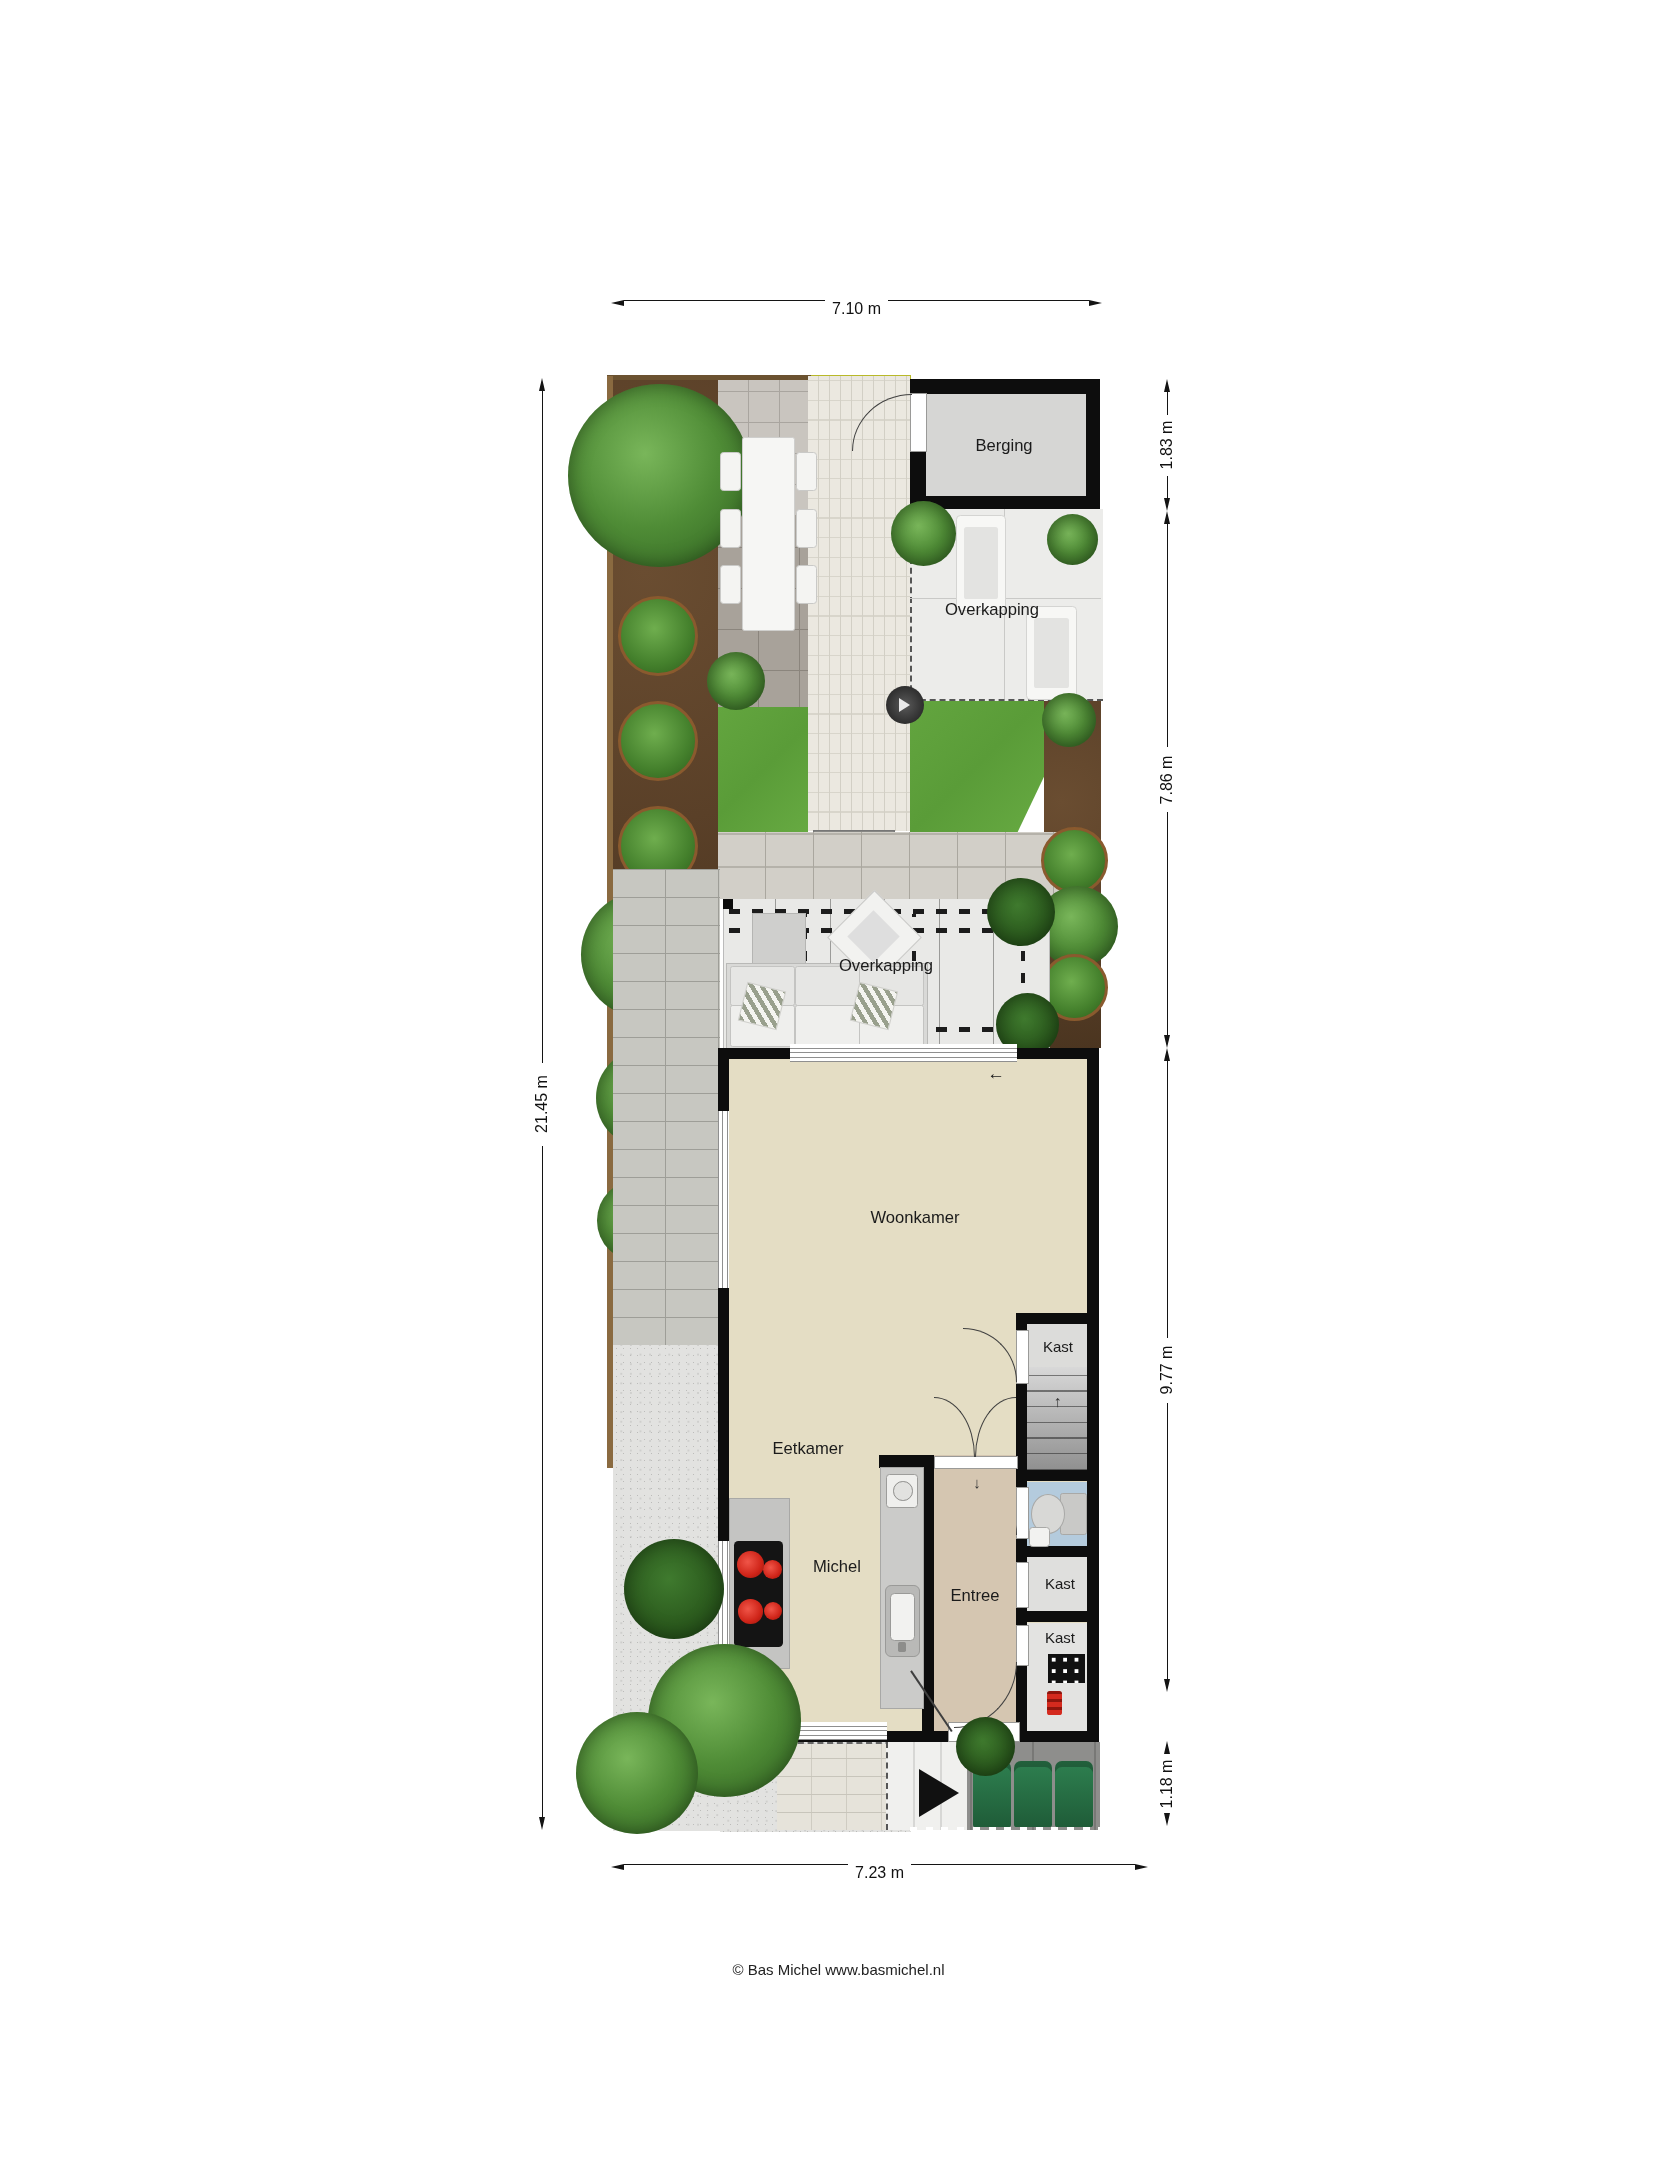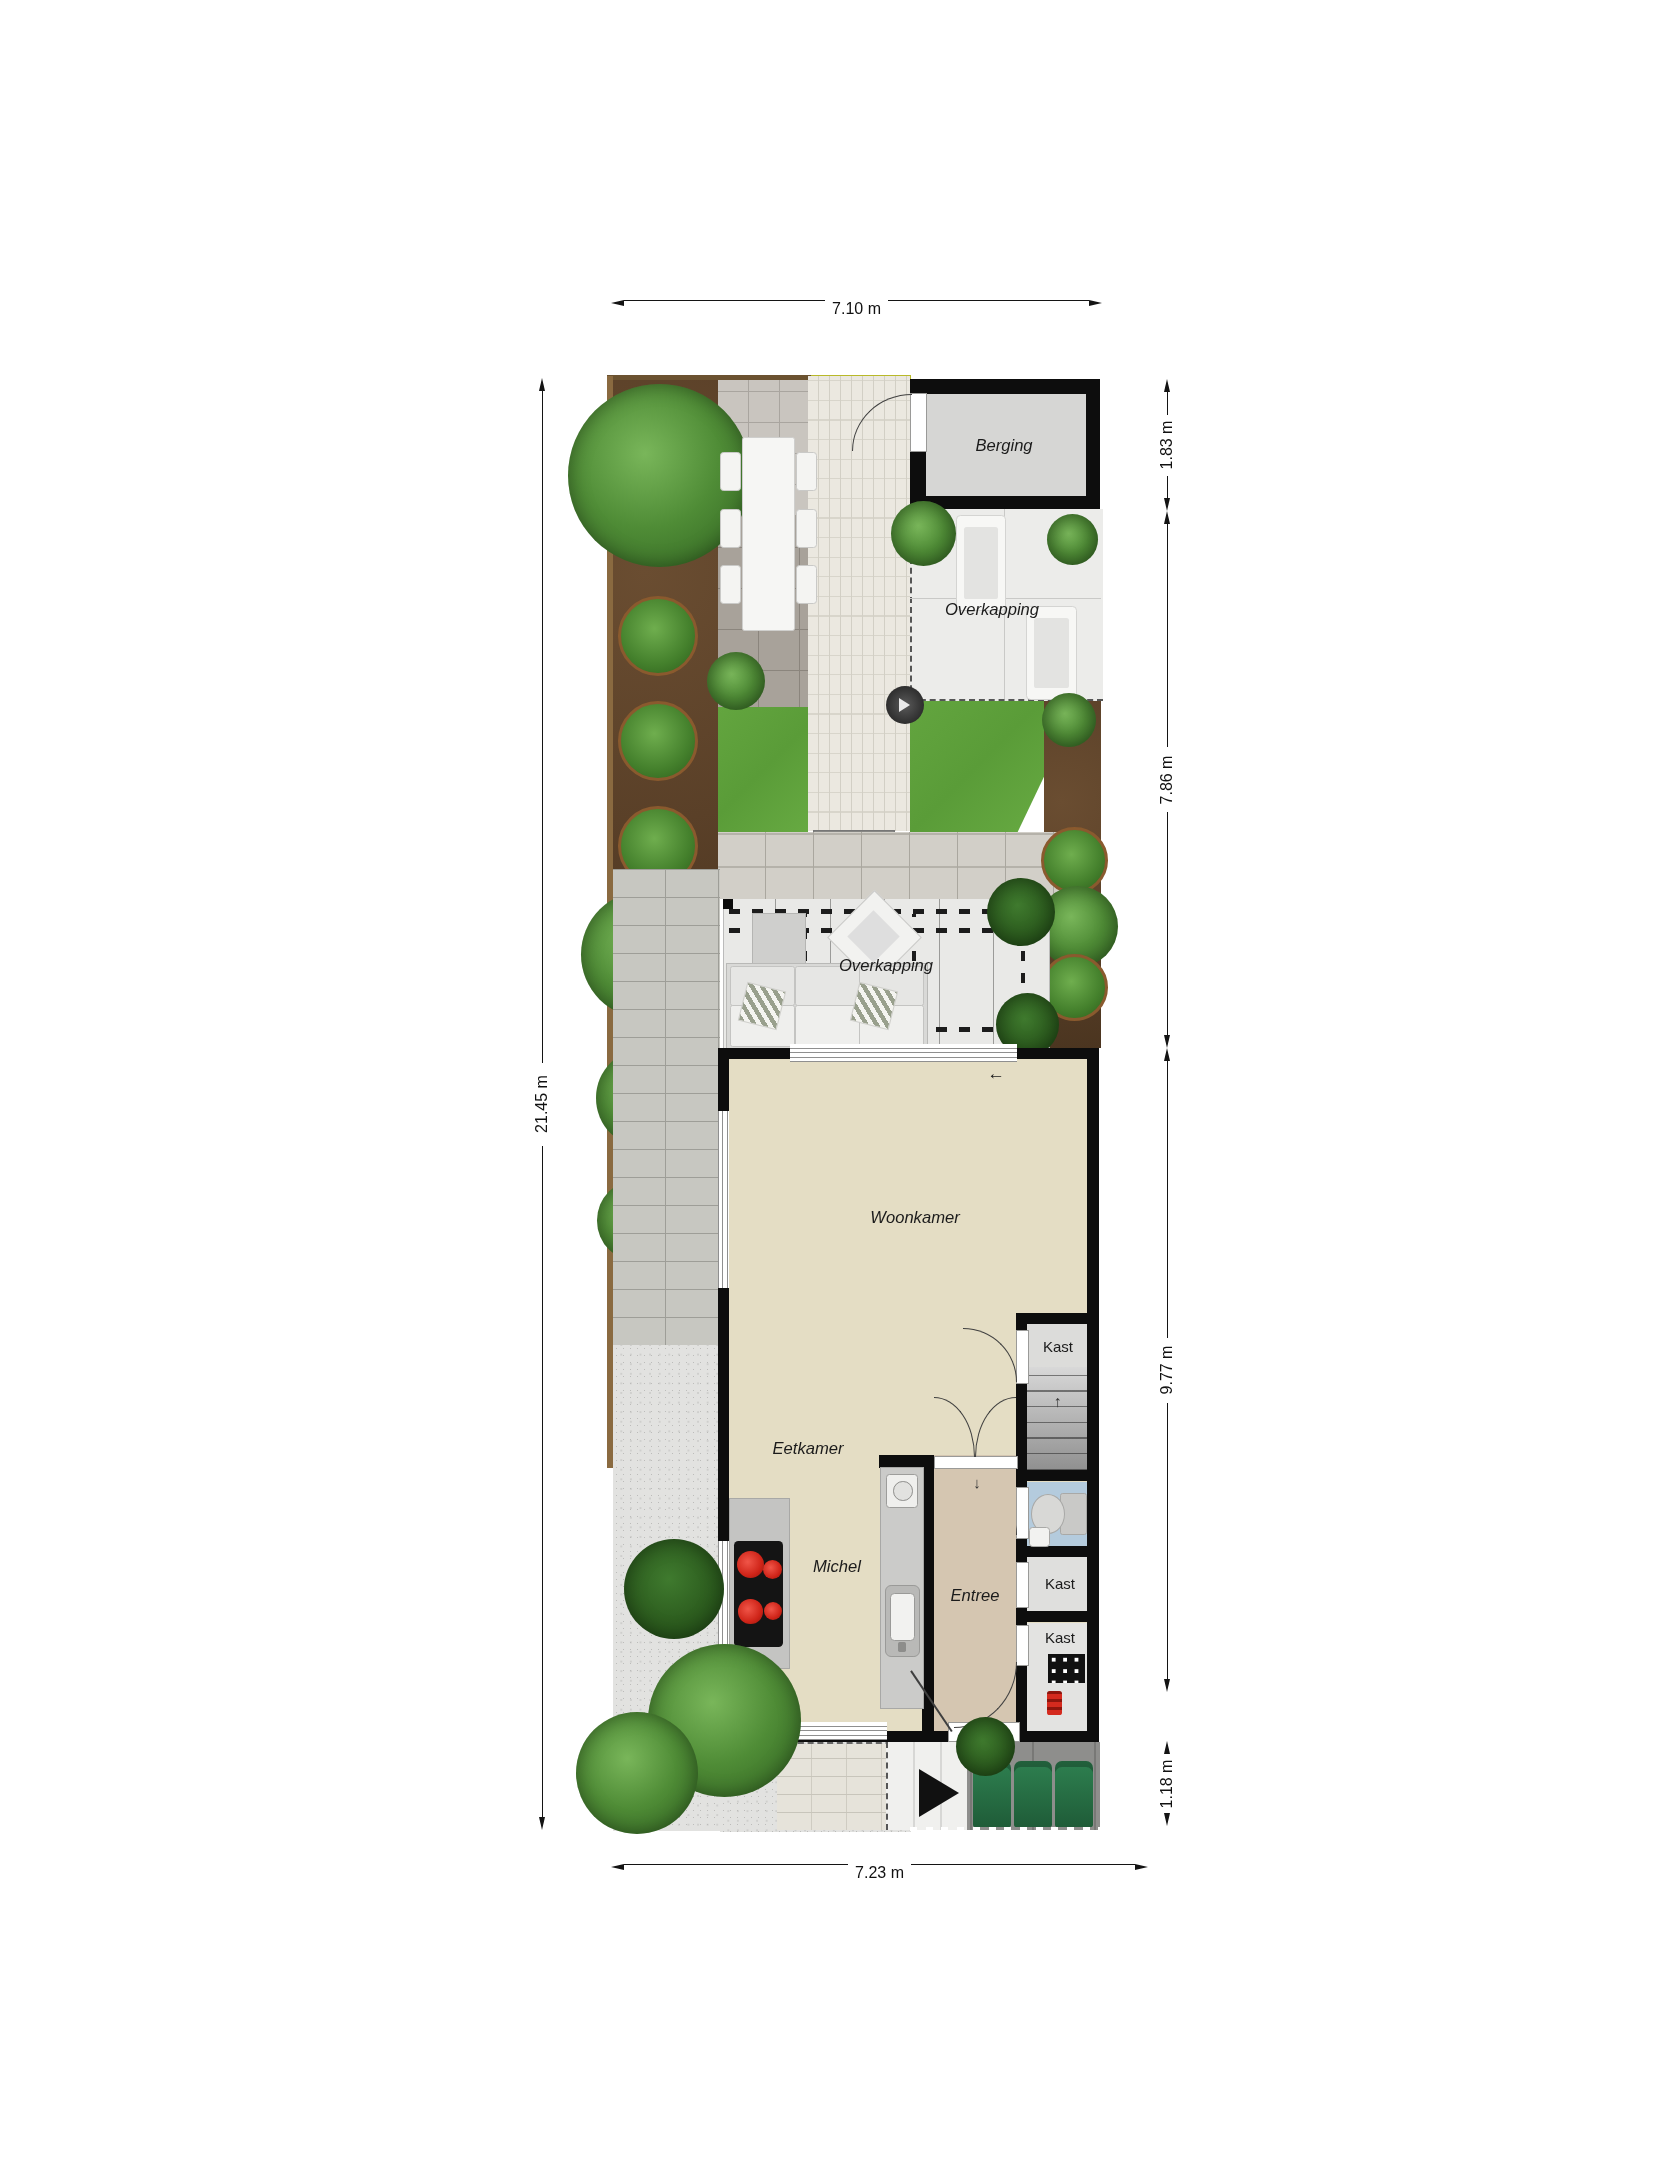--- a/index.html
+++ b/index.html
@@ -12,21 +12,21 @@
   .dln-h{flex:1;border-top:1.3px solid #141414;height:0;}
   .dln-v{flex:1;border-left:1.3px solid #141414;width:0;}
   .ah-r{width:0;height:0;border-left:13px solid #141414;border-top:3.9px solid transparent;border-bottom:3.9px solid transparent;}
   .ah-l{width:0;height:0;border-right:13px solid #141414;border-top:3.9px solid transparent;border-bottom:3.9px solid transparent;}
   .ah-u{width:0;height:0;border-bottom:13px solid #141414;border-left:3.9px solid transparent;border-right:3.9px solid transparent;}
   .ah-d{width:0;height:0;border-top:13px solid #141414;border-left:3.9px solid transparent;border-right:3.9px solid transparent;}
   .dlbl{font-size:16px;color:#111;white-space:nowrap;padding:0 7px;background:#fff;}
   .dlbl-v{display:flex;align-items:center;justify-content:center;width:20px;background:#fff;}
   .dlbl-v span{transform:rotate(-90deg);white-space:nowrap;font-size:16px;color:#111;}
   
-  .rlabel{position:absolute;transform:translate(-50%,-50%);font-size:16.6px;color:#1b1b1b;white-space:nowrap;font-style:italic;}
+  .rlabel{position:absolute;transform:translate(-50%,-50%);font-size:16.6px;color:#1b1b1b;white-space:nowrap;}
   .slabel{position:absolute;transform:translate(-50%,-50%);font-size:14.4px;color:#1b1b1b;white-space:nowrap;}
   
   .soil{background:radial-gradient(circle at 30% 30%, #6a4d31 0%, #5a4028 55%, #4b3520 100%);}
   .lawn{background:linear-gradient(135deg,#63a53f 0%,#5a9c38 50%,#67aa42 100%);}
   .gravel{background-color:#e2e2e0;
      background-image:radial-gradient(#bcbcba 18%, transparent 20%),radial-gradient(#cfcfcd 18%, transparent 20%);
      background-size:7px 7px,9.6px 9.6px;background-position:0 0,3.5px 4.8px;}
   .blocks{background-color:#c7c7c1;
      background-image:repeating-linear-gradient(0deg,transparent 0 27px,#9e9e98 27px 28px),
                       repeating-linear-gradient(90deg,transparent 0 52px,#9e9e98 52px 53px);}
@@ -327,15 +327,16 @@
   <div class="abs" style="left:973px;top:1761px;width:38px;height:66px;background:linear-gradient(180deg,#2e8050 0%,#1f5c38 100%);border-radius:7px 7px 2.6px 2.6px;box-shadow:inset 0 6.1px 0 rgba(0,0,0,.25);"></div>
   <div class="abs" style="left:1014px;top:1761px;width:38px;height:66px;background:linear-gradient(180deg,#2e8050 0%,#1f5c38 100%);border-radius:7px 7px 2.6px 2.6px;box-shadow:inset 0 6.1px 0 rgba(0,0,0,.25);"></div>
   <div class="abs" style="left:1055px;top:1761px;width:38px;height:66px;background:linear-gradient(180deg,#2e8050 0%,#1f5c38 100%);border-radius:7px 7px 2.6px 2.6px;box-shadow:inset 0 6.1px 0 rgba(0,0,0,.25);"></div>
   <div class="tree tree-dark" style="left:956px;top:1717px;width:59px;height:59px;"></div>
   <div class="abs" style="left:910px;top:1827px;width:190px;height:4.4px;background:repeating-linear-gradient(90deg,#ffffff 0 7px,transparent 7px 15.7px);"></div>
 
   <div class="tree tree-dark" style="left:624px;top:1539px;width:100px;height:100px;"></div>
   <div class="tree" style="left:648px;top:1644px;width:153px;height:153px;"></div>
   <div class="tree" style="left:576px;top:1712px;width:122px;height:122px;"></div>
 
+  <div class="footer-line" style="top:1961px;">© Bas Michel www.basmichel.nl</div>
 
 </div>
 
 
 </body></html>

